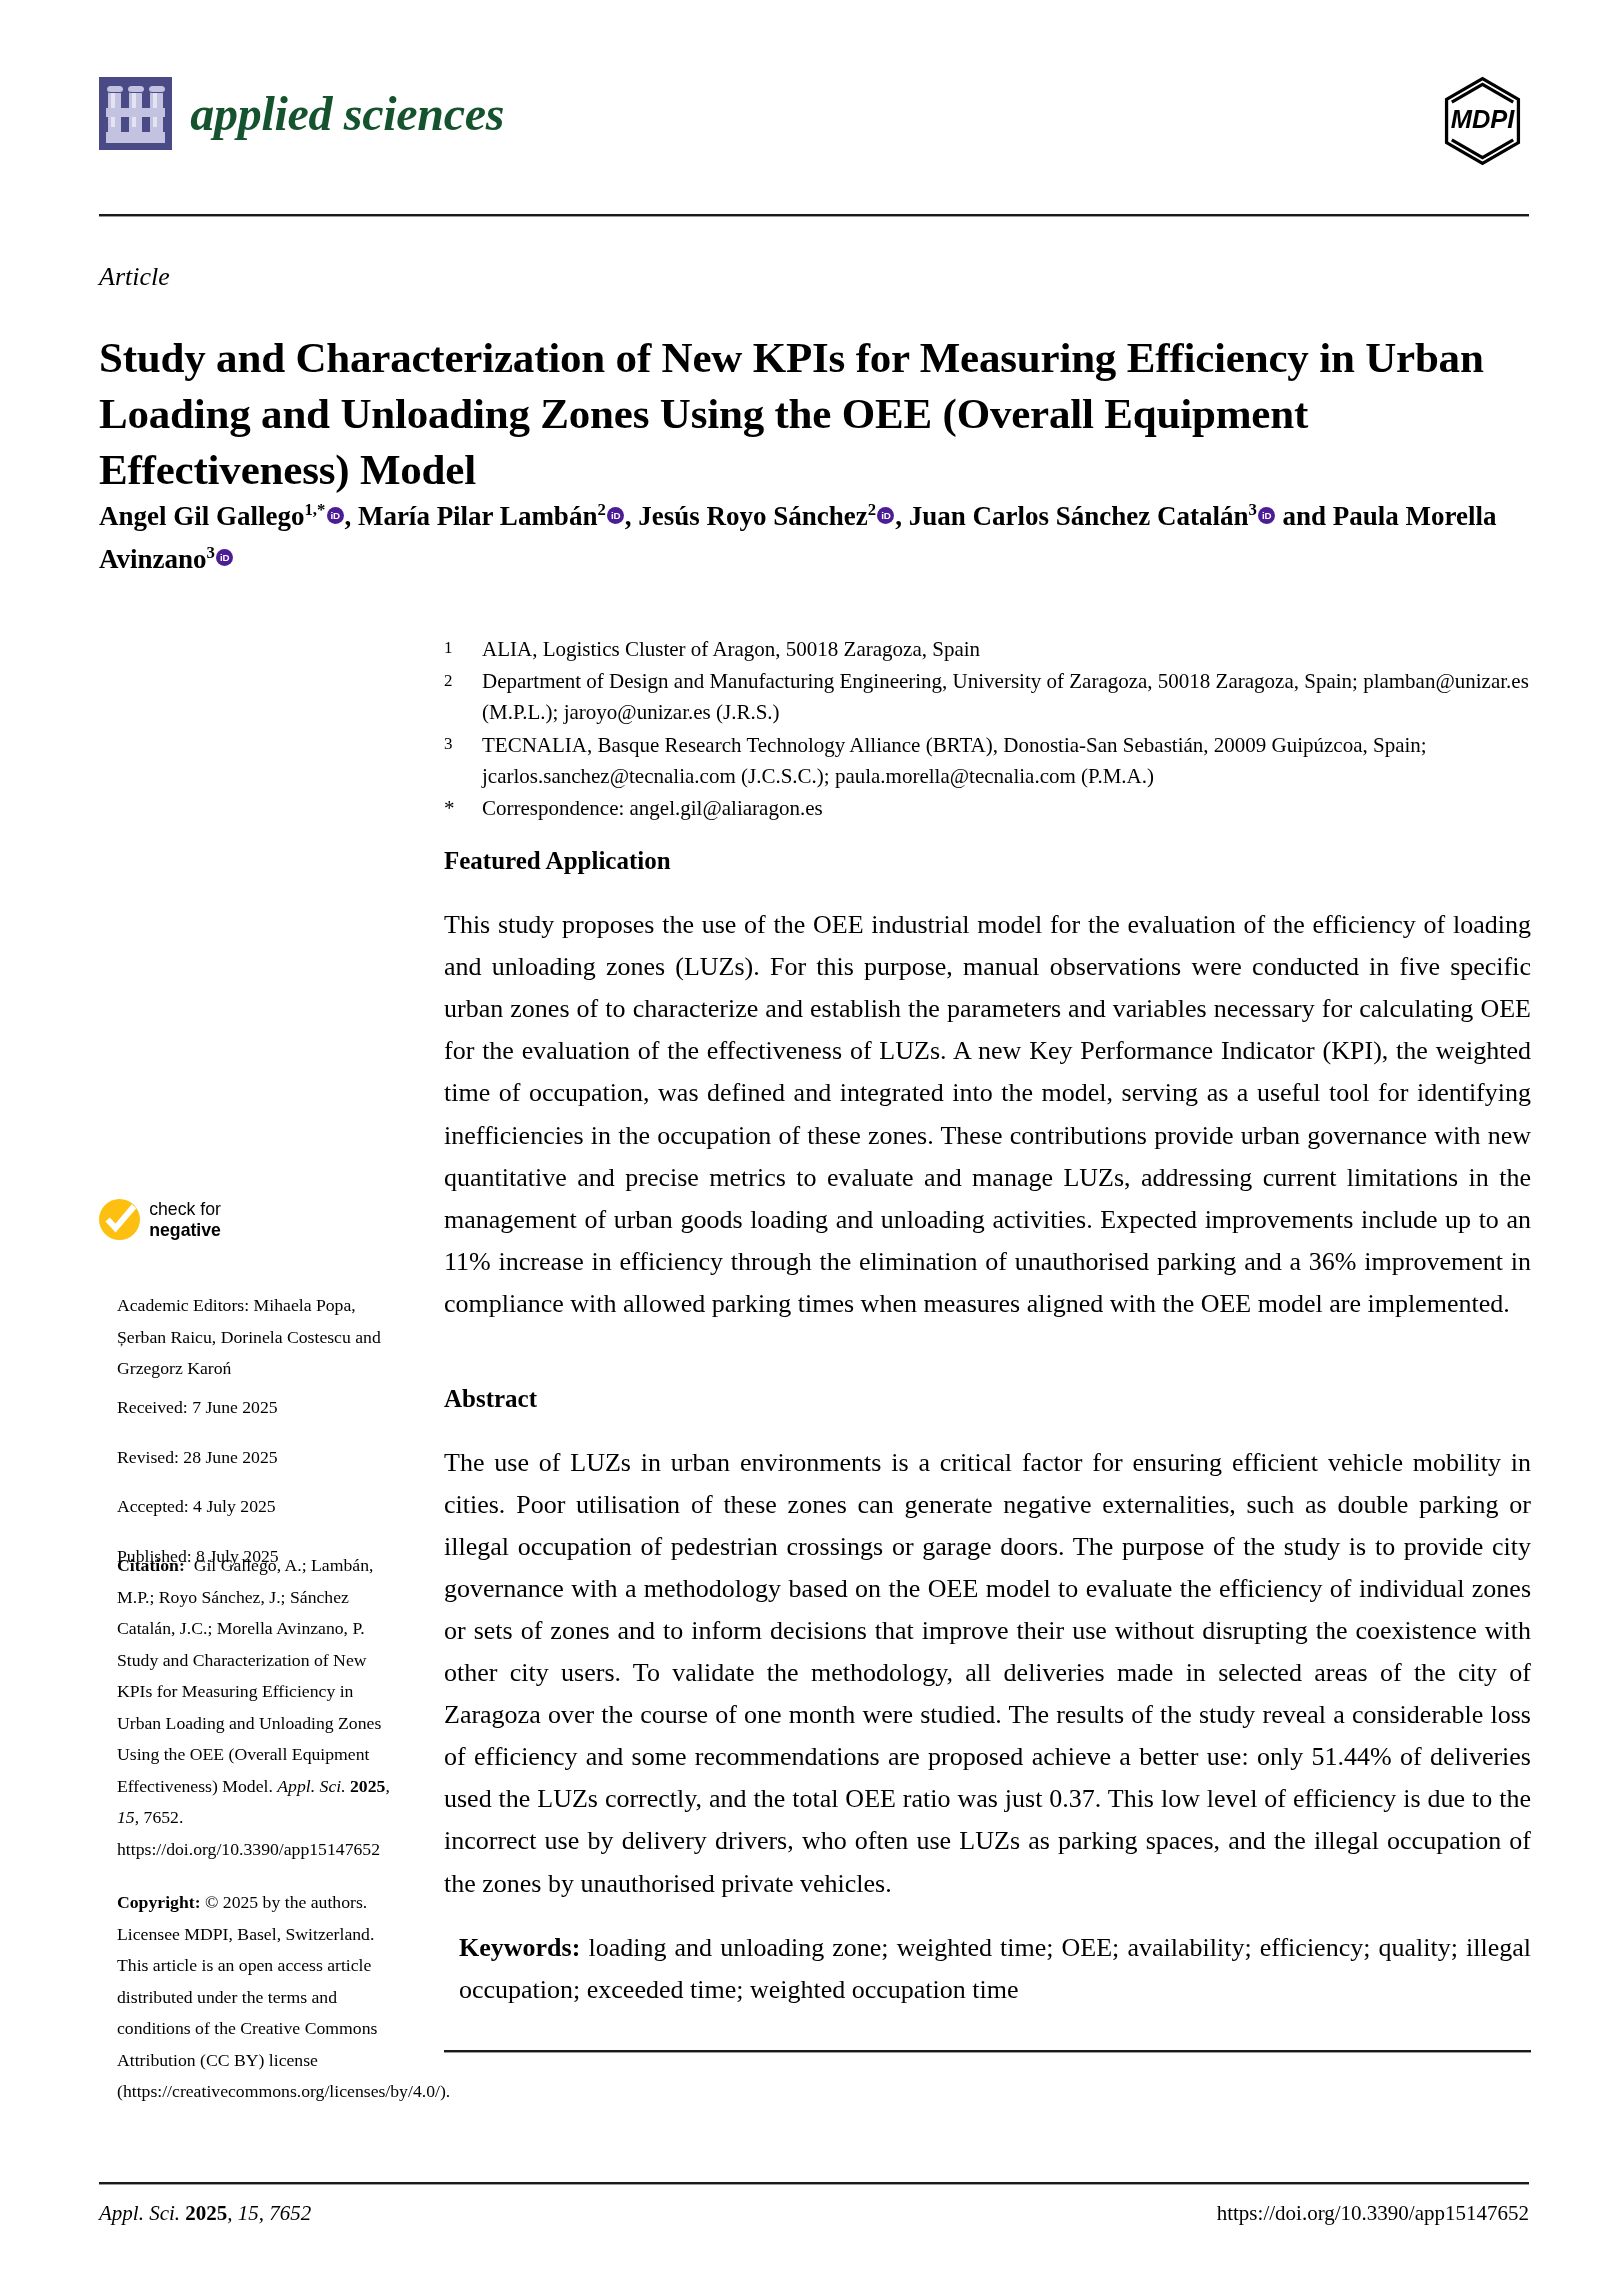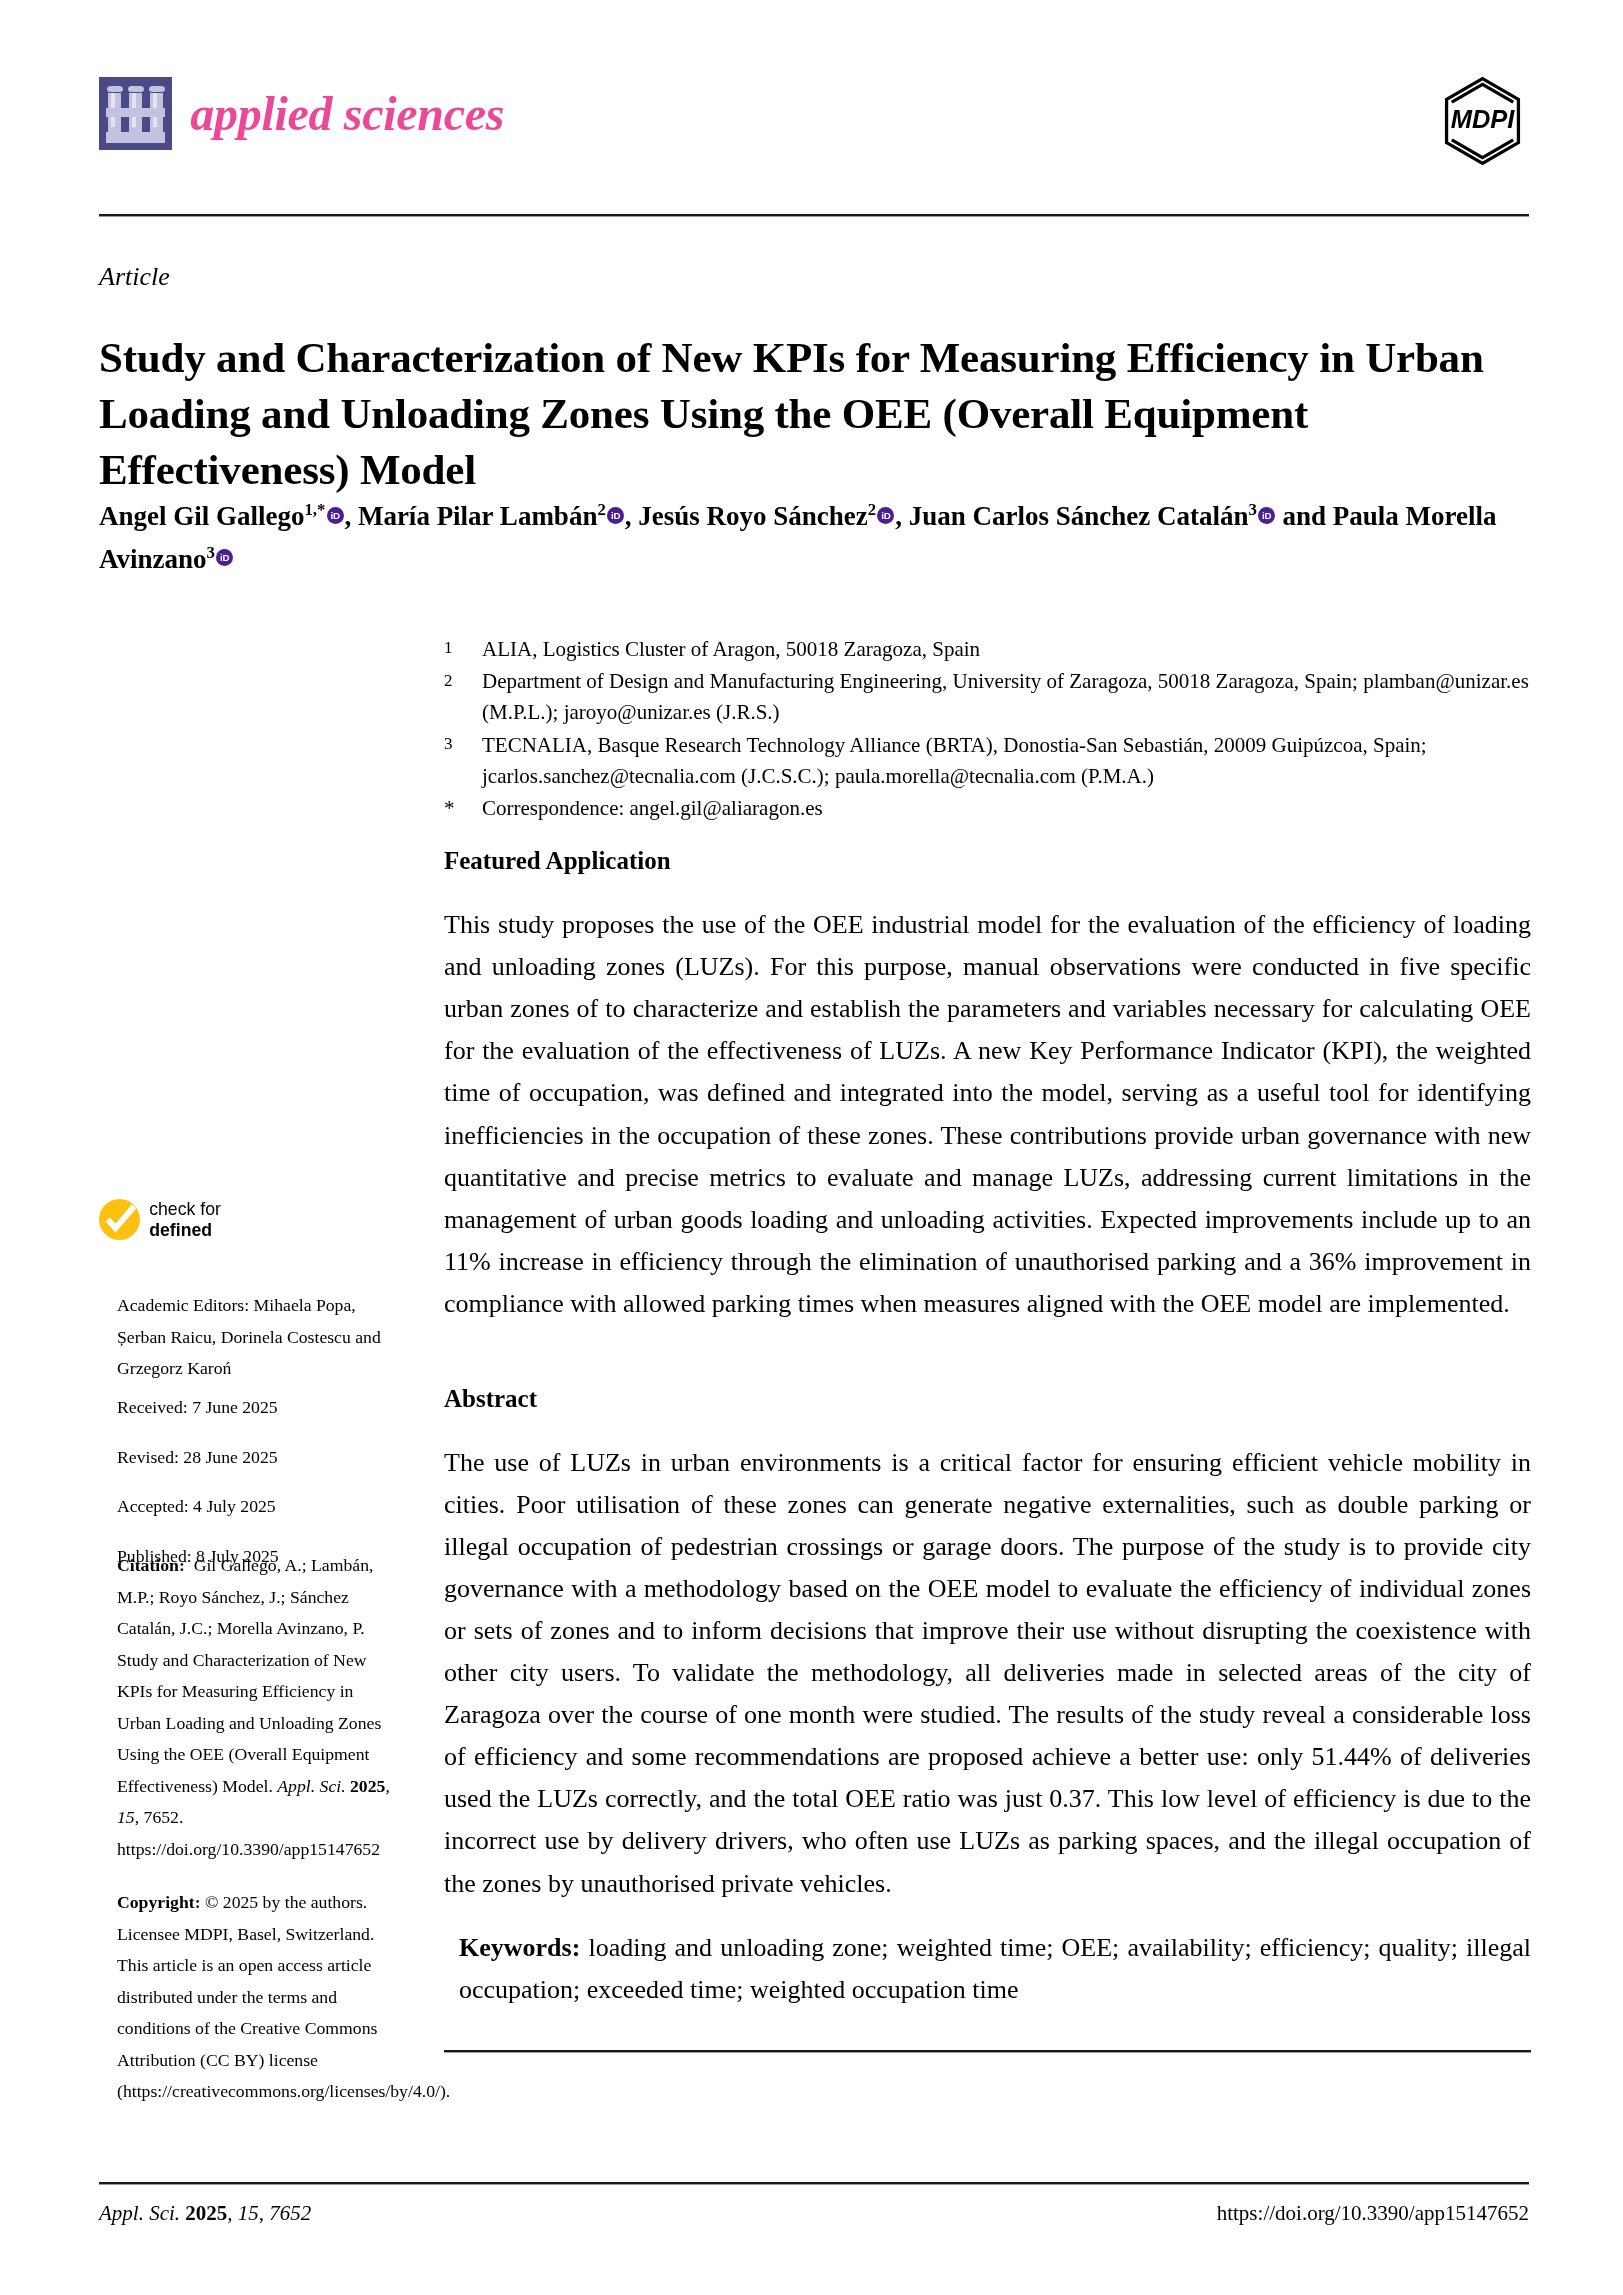--- a/index.html
+++ b/index.html
@@ -82,21 +82,21 @@
     box-sizing: border-box;
   }
   .t1 { left: 9.2px; } .t2 { left: 30px; } .t3 { left: 51px; }
   .c1 { left: 7.9px; } .c2 { left: 29px; } .c3 { left: 50px; }
 
   .journal-title {
     font-family: "Liberation Serif", "DejaVu Serif", serif;
     font-style: italic;
     font-weight: 700;
     font-size: 48px;
-    color: #ec4899;
+    color: #14532d;
     letter-spacing: -0.3px;
     line-height: 1;
     white-space: nowrap;
   }
 
   .mdpi-logo {
     position: absolute;
     right: 0;
     top: -5.2px;
     width: 93px;
@@ -372,21 +372,21 @@
   <div class="sidebar" id="sidebar-updates">
     <div class="updates-badge">
       <div class="updates-mark">
         <svg viewBox="0 0 62 62" xmlns="http://www.w3.org/2000/svg">
           <circle cx="31" cy="31" r="31" fill="#fdc010"></circle>
           <path d="M13 31 L25 44 L53 11" fill="none" stroke="#ffffff" stroke-width="9" stroke-linecap="butt" stroke-linejoin="miter"></path>
         </svg>
       </div>
       <div class="updates-text">
         <div class="l1">check for</div>
-        <div class="l2">defined</div>
+        <div class="l2">negative</div>
       </div>
     </div>
   </div>
 
   <div class="sidebar" id="sidebar-editors">
     <p>Academic Editors: Mihaela Popa, Șerban Raicu, Dorinela Costescu and Grzegorz Karoń</p>
   </div>
 
   <div class="sidebar" id="sidebar-dates">
     <p>Received: 7 June 2025</p>

